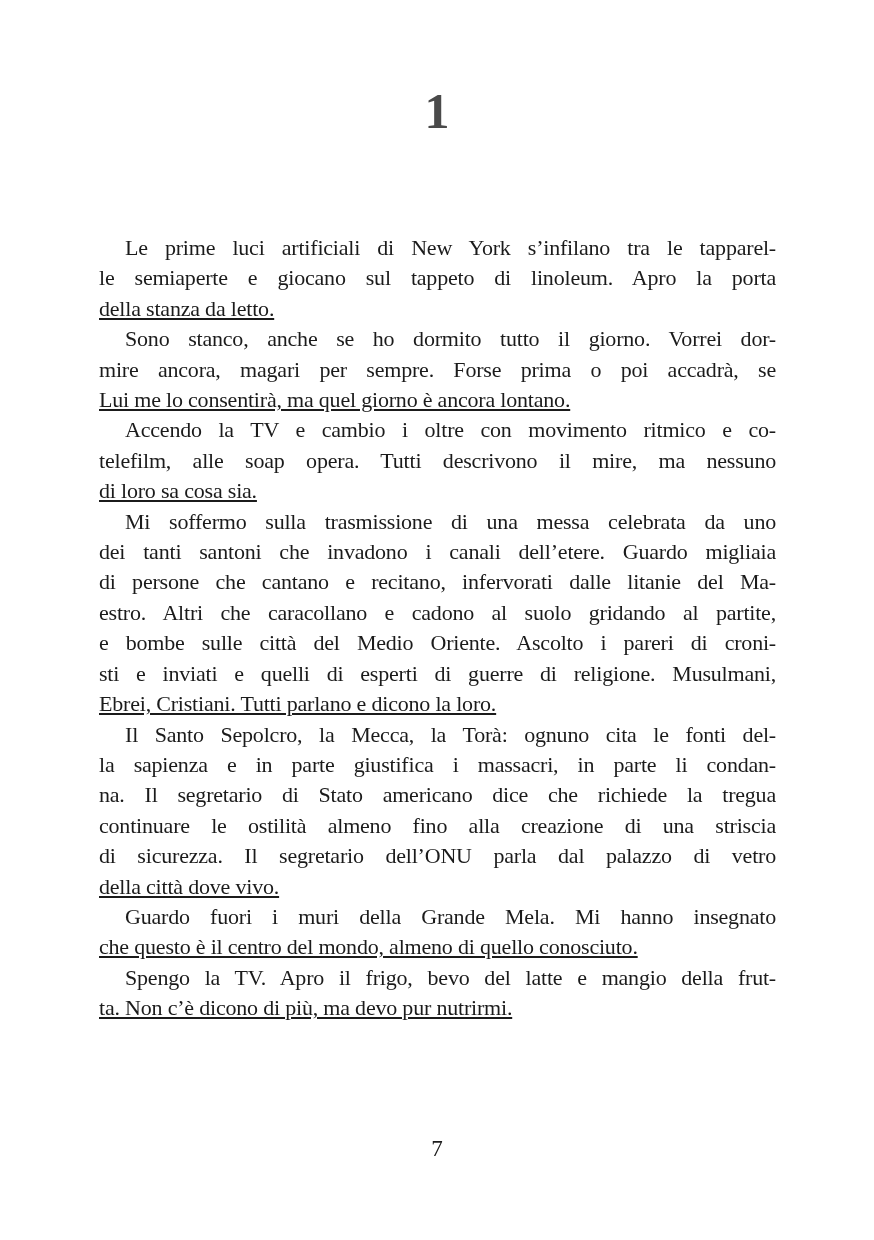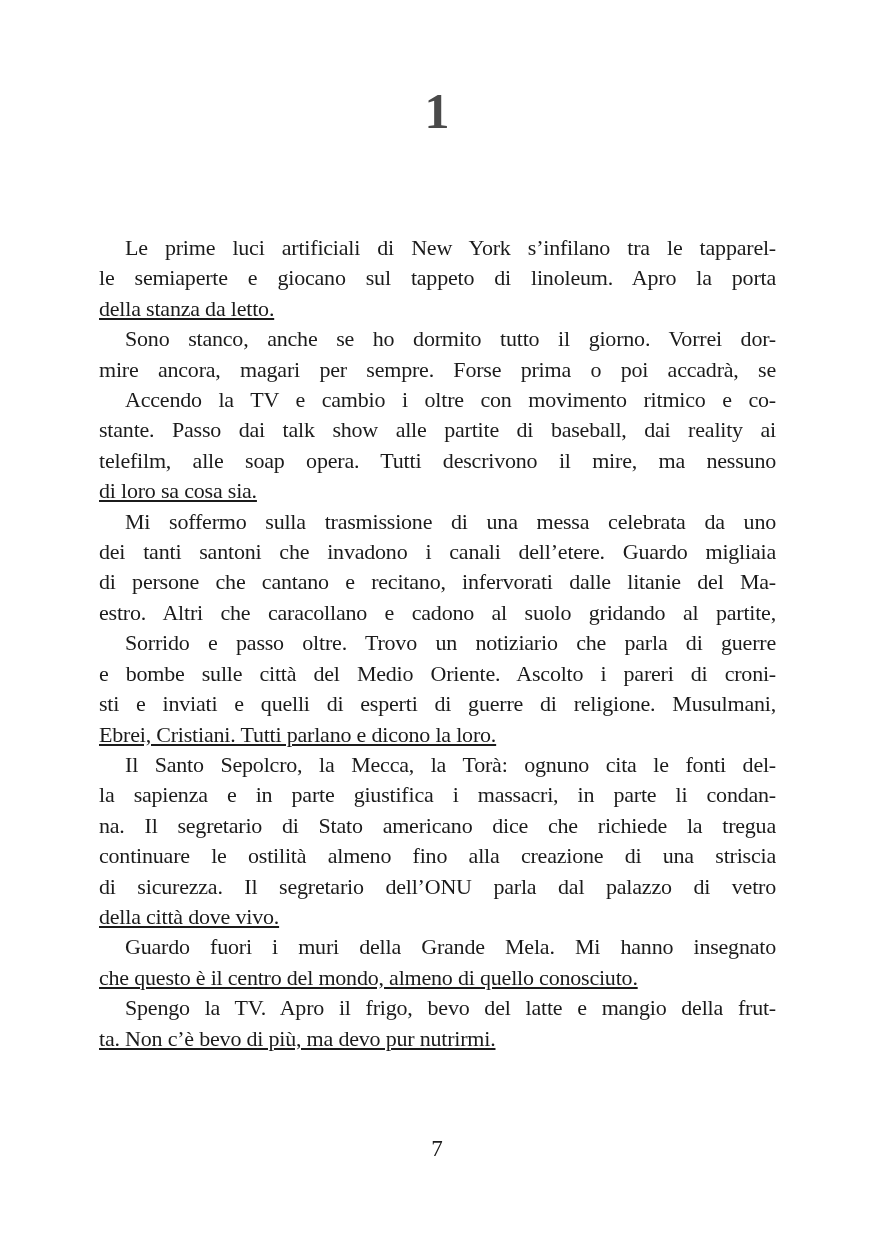--- a/index.html
+++ b/index.html
@@ -67,51 +67,50 @@
 
   <div class="body-text" id="body-text">
       <div class="paragraph">
         <div class="line indent">Le prime luci artificiali di New York s’infilano tra le tapparel-</div>
         <div class="line">le semiaperte e giocano sul tappeto di linoleum. Apro la porta</div>
         <div class="line last">della stanza da letto.</div>
       </div>
       <div class="paragraph">
         <div class="line indent">Sono stanco, anche se ho dormito tutto il giorno. Vorrei dor-</div>
         <div class="line">mire ancora, magari per sempre. Forse prima o poi accadrà, se</div>
+        <div class="line last">Lui me lo consentirà, ma quel giorno è ancora lontano.</div>
       </div>
       <div class="paragraph">
         <div class="line indent">Accendo la TV e cambio i oltre con movimento ritmico e co-</div>
-        <div class="line">stante. Passo dai talk show alle partite di baseball, dai reality ai</div>
         <div class="line">telefilm, alle soap opera. Tutti descrivono il mire, ma nessuno</div>
         <div class="line last">di loro sa cosa sia.</div>
       </div>
       <div class="paragraph">
         <div class="line indent">Mi soffermo sulla trasmissione di una messa celebrata da uno</div>
         <div class="line">dei tanti santoni che invadono i canali dell’etere. Guardo migliaia</div>
         <div class="line">di persone che cantano e recitano, infervorati dalle litanie del Ma-</div>
         <div class="line">estro. Altri che caracollano e cadono al suolo gridando al partite,</div>
       </div>
       <div class="paragraph">
-        <div class="line indent">Sorrido e passo oltre. Trovo un notiziario che parla di guerre</div>
         <div class="line">e bombe sulle città del Medio Oriente. Ascolto i pareri di croni-</div>
         <div class="line">sti e inviati e quelli di esperti di guerre di religione. Musulmani,</div>
         <div class="line last">Ebrei, Cristiani. Tutti parlano e dicono la loro.</div>
       </div>
       <div class="paragraph">
         <div class="line indent">Il Santo Sepolcro, la Mecca, la Torà: ognuno cita le fonti del-</div>
         <div class="line">la sapienza e in parte giustifica i massacri, in parte li condan-</div>
         <div class="line">na. Il segretario di Stato americano dice che richiede la tregua</div>
         <div class="line">continuare le ostilità almeno fino alla creazione di una striscia</div>
         <div class="line">di sicurezza. Il segretario dell’ONU parla dal palazzo di vetro</div>
         <div class="line last">della città dove vivo.</div>
       </div>
       <div class="paragraph">
         <div class="line indent">Guardo fuori i muri della Grande Mela. Mi hanno insegnato</div>
         <div class="line last">che questo è il centro del mondo, almeno di quello conosciuto.</div>
       </div>
       <div class="paragraph">
         <div class="line indent">Spengo la TV. Apro il frigo, bevo del latte e mangio della frut-</div>
-        <div class="line last">ta. Non c’è bevo di più, ma devo pur nutrirmi.</div>
+        <div class="line last">ta. Non c’è dicono di più, ma devo pur nutrirmi.</div>
       </div>
     </div>
 
   <div class="page-number">7</div>
 </div>
 
 </body></html>

